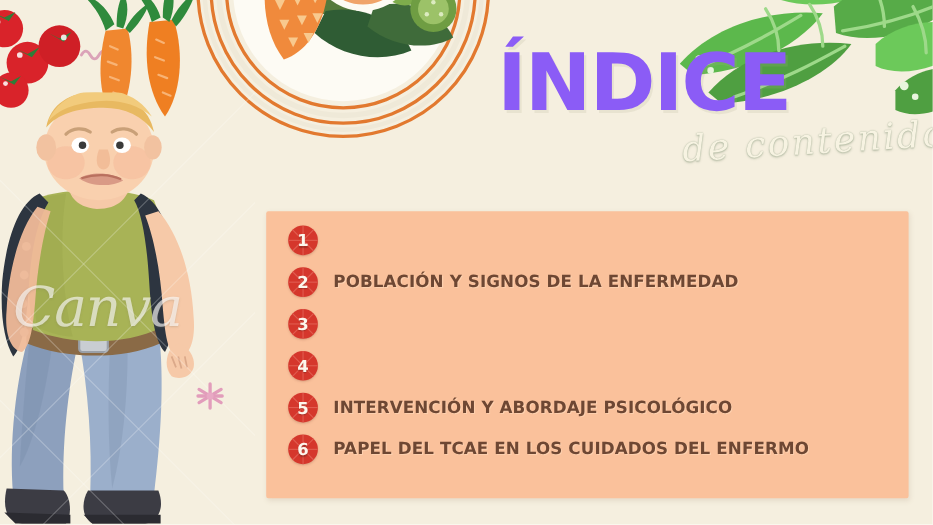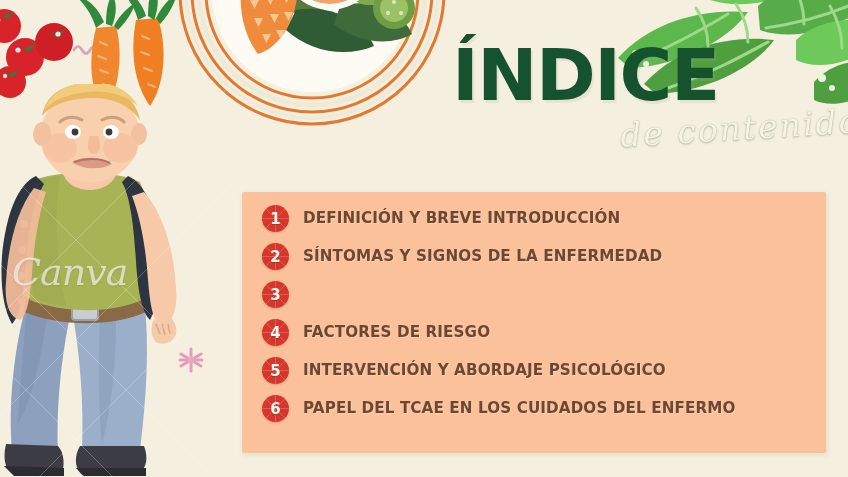--- a/index.html
+++ b/index.html
@@ -18,36 +18,36 @@
 
   
   .veg{ position:absolute; left:-8px; top:-6px; width:210px; height:140px; }
 
   
   .character{ position:absolute; left:-6px; top:84px; width:232px; height:396px; }
 
   
   .watermark{
     position:absolute; left:12px; top:250px; width:160px; height:70px;
-    font-family:"DejaVu Serif", serif; font-style:italic; font-size:38px;
+    font-family:"DejaVu Serif", serif; font-style:italic; font-size:50px;
     color:rgba(255,255,255,.62); letter-spacing:-1px;
     text-shadow:0 1px 2px rgba(120,110,90,.25);
     pointer-events:none; user-select:none;
   }
   .wm-grid{ position:absolute; left:0; top:84px; width:232px; height:396px; opacity:.5; }
 
   
   .flower{ position:absolute; left:176px; top:345px; width:30px; height:30px; }
 
   
   .title-block{ position:absolute; left:452px; top:42px; width:350px; height:128px; }
   .title-main{
     font-family:"DejaVu Sans", sans-serif;
     font-weight:bold; font-size:72px; line-height:.92;
-    color:#14532d; letter-spacing:-1.5px;
+    color:#8b5cf6; letter-spacing:-1.5px;
     text-shadow:2px 3px 0 rgba(180,170,145,.18);
   }
   .title-script{
     position:absolute; left:168px; top:66px;
     font-family:"DejaVu Serif", serif; font-style:italic;
     font-size:33px; color:#f7f3e2; letter-spacing:2px;
     text-shadow:0 1px 2px rgba(110,130,100,.45), 0 0 1px rgba(90,120,85,.5);
     transform:rotate(-3.5deg); white-space:nowrap;
   }
 
@@ -350,36 +350,35 @@
           <svg viewBox="0 0 27 27">
               <g stroke="#e4695c" stroke-width="1" opacity=".75">
             <path d="M2 2 L25 25"></path>
                 <path d="M25 2 L2 25"></path>
                 <path d="M13.5 0 L13.5 27"></path>
                 <path d="M0 13.5 L27 13.5"></path>
           </g>
             </svg>
           <span>1</span>
         </div>
-        <div class="item-label">DEFINICIÓN Y BREVE INTRODUCCIÓN</div>
       </div>
 
       <div class="item">
         <div class="badge">
           <svg viewBox="0 0 27 27">
               <g stroke="#e4695c" stroke-width="1" opacity=".75">
             <path d="M2 2 L25 25"></path>
                 <path d="M25 2 L2 25"></path>
                 <path d="M13.5 0 L13.5 27"></path>
                 <path d="M0 13.5 L27 13.5"></path>
           </g>
             </svg>
           <span>2</span>
         </div>
-        <div class="item-label">SÍNTOMAS Y SIGNOS DE LA ENFERMEDAD</div>
+        <div class="item-label">POBLACIÓN Y SIGNOS DE LA ENFERMEDAD</div>
       </div>
 
       <div class="item">
         <div class="badge">
           <svg viewBox="0 0 27 27">
               <g stroke="#e4695c" stroke-width="1" opacity=".75">
             <path d="M2 2 L25 25"></path>
                 <path d="M25 2 L2 25"></path>
                 <path d="M13.5 0 L13.5 27"></path>
                 <path d="M0 13.5 L27 13.5"></path>
@@ -394,21 +393,20 @@
           <svg viewBox="0 0 27 27">
               <g stroke="#e4695c" stroke-width="1" opacity=".75">
             <path d="M2 2 L25 25"></path>
                 <path d="M25 2 L2 25"></path>
                 <path d="M13.5 0 L13.5 27"></path>
                 <path d="M0 13.5 L27 13.5"></path>
           </g>
             </svg>
           <span>4</span>
         </div>
-        <div class="item-label">FACTORES DE RIESGO</div>
       </div>
 
       <div class="item">
         <div class="badge">
           <svg viewBox="0 0 27 27">
               <g stroke="#e4695c" stroke-width="1" opacity=".75">
             <path d="M2 2 L25 25"></path>
                 <path d="M25 2 L2 25"></path>
                 <path d="M13.5 0 L13.5 27"></path>
                 <path d="M0 13.5 L27 13.5"></path>

